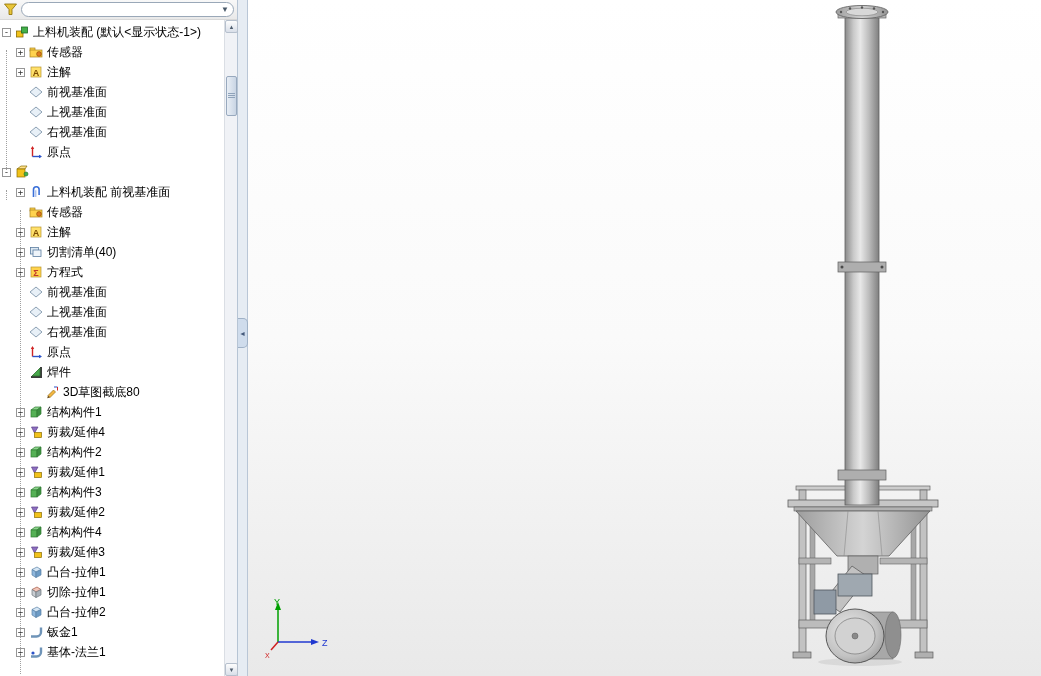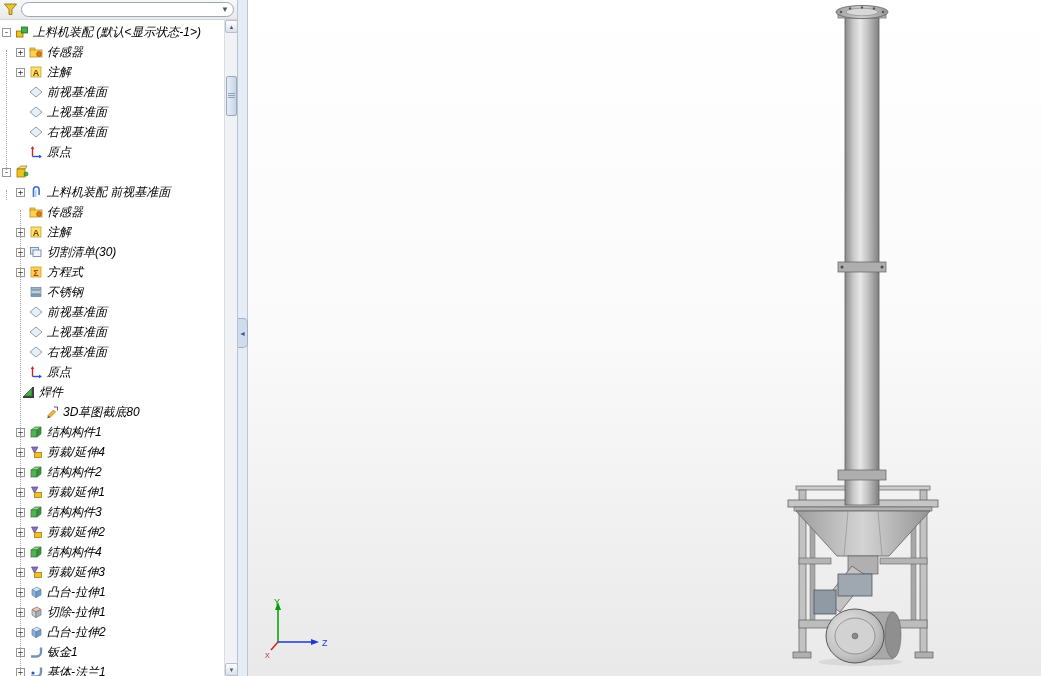--- a/index.html
+++ b/index.html
@@ -22,21 +22,21 @@
   .tree { position:absolute; top:20px; bottom:0; left:0; right:13px;
           overflow:hidden; padding-top:2px; }
   .tree-row { display:flex; align-items:center; height:20px; white-space:nowrap; }
   .expand { width:9px; height:9px; border:1px solid #969696; background:#fff;
             font-size:9px; line-height:7px; text-align:center; color:#333;
             margin-right:4px; flex:none;
             font-family:"DejaVu Sans Mono", monospace; }
   .expand.none { visibility:hidden; }
   .icon { width:15px; height:15px; margin-right:3px; flex:none; }
   .icon svg { display:block; }
-  .lbl { font-size:12px; color:#000;font-style:italic; }
+  .lbl { font-size:12px; color:#000; }
   .guide { position:absolute; width:0; border-left:1px dotted #a0a0a0; }
 
   
   .scrollbar { position:absolute; top:20px; right:0; width:13px; bottom:0;
                background:#f0f2f6; border-left:1px solid #dadee4; }
   .sb-btn { position:absolute; left:0; width:13px; height:13px; font-size:6px;
             color:#4e5d6e; text-align:center; line-height:13px;
             background:linear-gradient(#fdfdfd,#d9dfe9);
             border:1px solid #b6c0cd; border-radius:2px; }
   .sb-btn.up { top:0; } .sb-btn.down { bottom:0; }
@@ -195,42 +195,31 @@
           <span class="lbl">注解</span>
         </div>
         <div class="tree-row" style="padding-left: 16px;">
           <span class="expand">+</span>
           <span class="icon">
             <svg width="14" height="14" viewBox="0 0 14 14">
               <rect x="1.5" y="2.5" width="8" height="6.5" fill="#dce8f2" stroke="#5b7da0" stroke-width="0.8"></rect>
               <rect x="4" y="5" width="8" height="6.5" fill="#eef4fa" stroke="#5b7da0" stroke-width="0.8"></rect>
             </svg>
           </span>
-          <span class="lbl">切割清单(30)</span>
+          <span class="lbl">切割清单(40)</span>
         </div>
         <div class="tree-row" style="padding-left: 16px;">
           <span class="expand">+</span>
           <span class="icon">
             <svg width="14" height="14" viewBox="0 0 14 14">
               <rect x="2" y="2" width="10" height="10" fill="#ffd34d" stroke="#b8952e" stroke-width="0.7"></rect>
               <text x="7" y="10.8" font-size="9" font-weight="bold" fill="#c0392b" text-anchor="middle">Σ</text>
             </svg>
           </span>
           <span class="lbl">方程式</span>
-        </div>
-        <div class="tree-row" style="padding-left: 16px;">
-          <span class="expand none">+</span>
-          <span class="icon">
-            <svg width="14" height="14" viewBox="0 0 14 14">
-              <rect x="2" y="2.5" width="10" height="2.4" fill="#9fb6c9" stroke="#54748e" stroke-width="0.6"></rect>
-              <rect x="2" y="5.8" width="10" height="2.4" fill="#c8d6e2" stroke="#54748e" stroke-width="0.6"></rect>
-              <rect x="2" y="9.1" width="10" height="2.4" fill="#7d9cb5" stroke="#54748e" stroke-width="0.6"></rect>
-            </svg>
-          </span>
-          <span class="lbl">不锈钢</span>
         </div>
         <div class="tree-row" style="padding-left: 16px;">
           <span class="expand none">+</span>
           <span class="icon">
             <svg width="14" height="14" viewBox="0 0 14 14">
               <polygon points="7,2 13,7 7,12 1,7" fill="#e4edf6" fill-opacity="0.85" stroke="#8096ab" stroke-width="0.9"></polygon>
             </svg>
           </span>
           <span class="lbl">前视基准面</span>
         </div>
@@ -257,21 +246,21 @@
           <span class="icon">
             <svg width="14" height="14" viewBox="0 0 14 14">
               <line x1="3.5" y1="2.5" x2="3.5" y2="11.5" stroke="#d02424" stroke-width="1.4"></line>
               <polygon points="3.5,1 1.8,4 5.2,4" fill="#d02424"></polygon>
               <line x1="3.5" y1="11.5" x2="12" y2="11.5" stroke="#2a52c9" stroke-width="1.4"></line>
               <polygon points="13,11.5 10,9.8 10,13.2" fill="#2a52c9"></polygon>
             </svg>
           </span>
           <span class="lbl">原点</span>
         </div>
-        <div class="tree-row" style="padding-left: 8px;">
+        <div class="tree-row" style="padding-left: 16px;">
           <span class="expand none">+</span>
           <span class="icon">
             <svg width="14" height="14" viewBox="0 0 14 14">
               <path d="M2 12 L12 12 L12 2" fill="none" stroke="#3c3c3c" stroke-width="2"></path>
               <polygon points="3,11 11,11 11,3" fill="#49a84c" stroke="#2d6e30" stroke-width="0.8"></polygon>
             </svg>
           </span>
           <span class="lbl">焊件</span>
         </div>
         <div class="tree-row" style="padding-left: 32px;">

